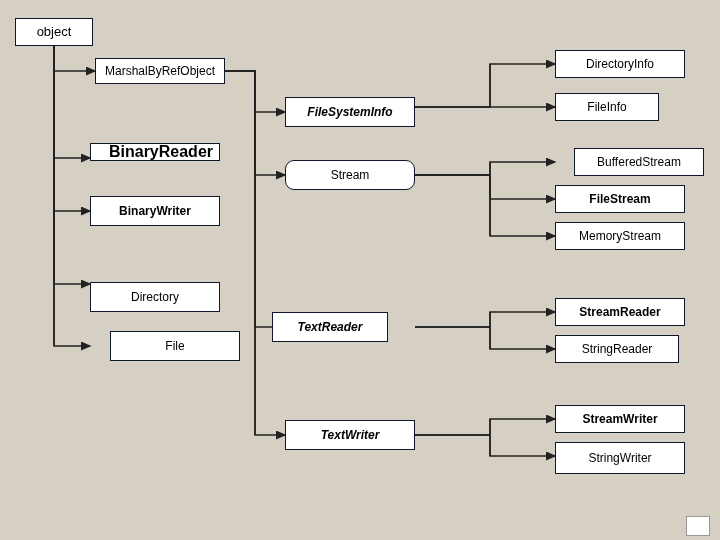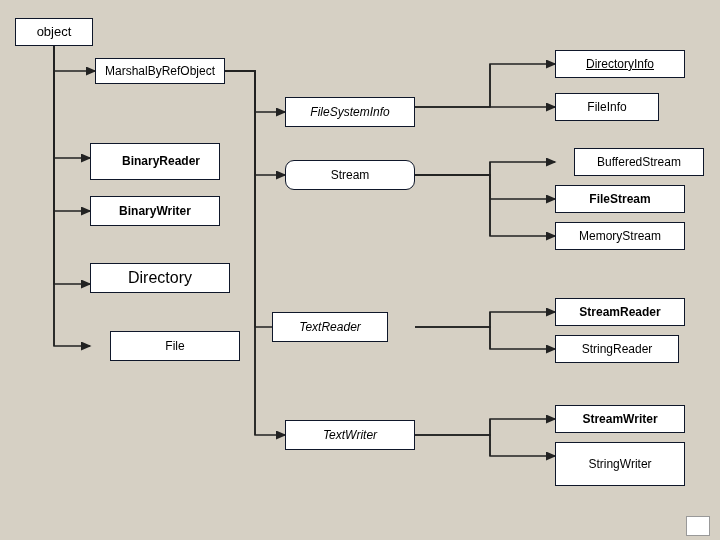--- a/index.html
+++ b/index.html
@@ -54,21 +54,21 @@
       position: absolute;
       background: #fff;
       border: 1px solid #0f172a;
       display: flex;
       align-items: center;
       justify-content: center;
       text-align: center;
       line-height: 1.2;
     }
     .box.bold { font-weight: bold; }
-    .box.bold-italic { font-weight: normal; font-style: italic; text-align: center; }
+    .box.bold-italic { font-weight: bold; font-style: italic; text-align: center; }
 
     
     svg.lines {
       position: absolute;
       top: 0; left: 0;
       width: 720px;
       height: 540px;
       pointer-events: none;
     }
     svg.lines line {
@@ -142,29 +142,29 @@
 </svg>
 
 <div class="page-title"></div>
 
 <div class="footer"></div>
 
 <div class="page-num"></div>
 
 <div class="box" style="left: 15px; top: 18px; width: 78px; height: 28px; font-size: 13px;">object</div>
 <div class="box" style="left: 95px; top: 58px; width: 130px; height: 26px; font-size: 12px;">MarshalByRefObject</div>
-<div class="box bold" style="left: 90px; top: 143px; width: 130px; height: 37px; font-size: 12px; padding-left: 12px;">BinaryReader</div>
+<div class="box bold" style="left: 90px; top: 143px; width: 130px; height: 18px; font-size: 16px; padding-left: 12px;">BinaryReader</div>
 <div class="box bold" style="left: 90px; top: 196px; width: 130px; height: 30px; font-size: 12px;">BinaryWriter</div>
-<div class="box" style="left: 90px; top: 263px; width: 140px; height: 30px; font-size: 16px;">Directory</div>
+<div class="box" style="left: 90px; top: 282px; width: 130px; height: 30px; font-size: 12px;">Directory</div>
 <div class="box" style="left: 90px; top: 331px; width: 130px; height: 30px; font-size: 12px; margin-left: 20px;">File</div>
 <div class="box bold-italic" style="left: 285px; top: 97px; width: 130px; height: 30px; font-size: 12px;">FileSystemInfo</div>
 <div class="box" style="left: 285px; top: 160px; width: 130px; height: 30px; font-size: 12px; border-radius: 9px;">Stream</div>
 <div class="box bold-italic" style="left: 272px; top: 312px; width: 116px; height: 30px; font-size: 12px;">TextReader</div>
 <div class="box bold-italic" style="left: 285px; top: 420px; width: 130px; height: 30px; font-size: 12px;">TextWriter</div>
-<div class="box" style="left: 555px; top: 50px; width: 130px; height: 28px; font-size: 12px; text-decoration: underline;">DirectoryInfo</div>
+<div class="box" style="left: 555px; top: 50px; width: 130px; height: 28px; font-size: 12px;">DirectoryInfo</div>
 <div class="box" style="left: 555px; top: 93px; width: 104px; height: 28px; font-size: 12px;">FileInfo</div>
 <div class="box" style="left: 555px; top: 148px; width: 130px; height: 28px; font-size: 12px; margin-left: 19px;">BufferedStream</div>
 <div class="box bold" style="left: 555px; top: 185px; width: 130px; height: 28px; font-size: 12px;">FileStream</div>
 <div class="box" style="left: 555px; top: 222px; width: 130px; height: 28px; font-size: 12px;">MemoryStream</div>
 <div class="box bold" style="left: 555px; top: 298px; width: 130px; height: 28px; font-size: 12px;">StreamReader</div>
 <div class="box" style="left: 555px; top: 335px; width: 124px; height: 28px; font-size: 12px;">StringReader</div>
 <div class="box bold" style="left: 555px; top: 405px; width: 130px; height: 28px; font-size: 12px;">StreamWriter</div>
-<div class="box" style="left: 555px; top: 442px; width: 130px; height: 44px; font-size: 12px;">StringWriter</div>
+<div class="box" style="left: 555px; top: 442px; width: 130px; height: 32px; font-size: 12px;">StringWriter</div>
 
 </body></html>

